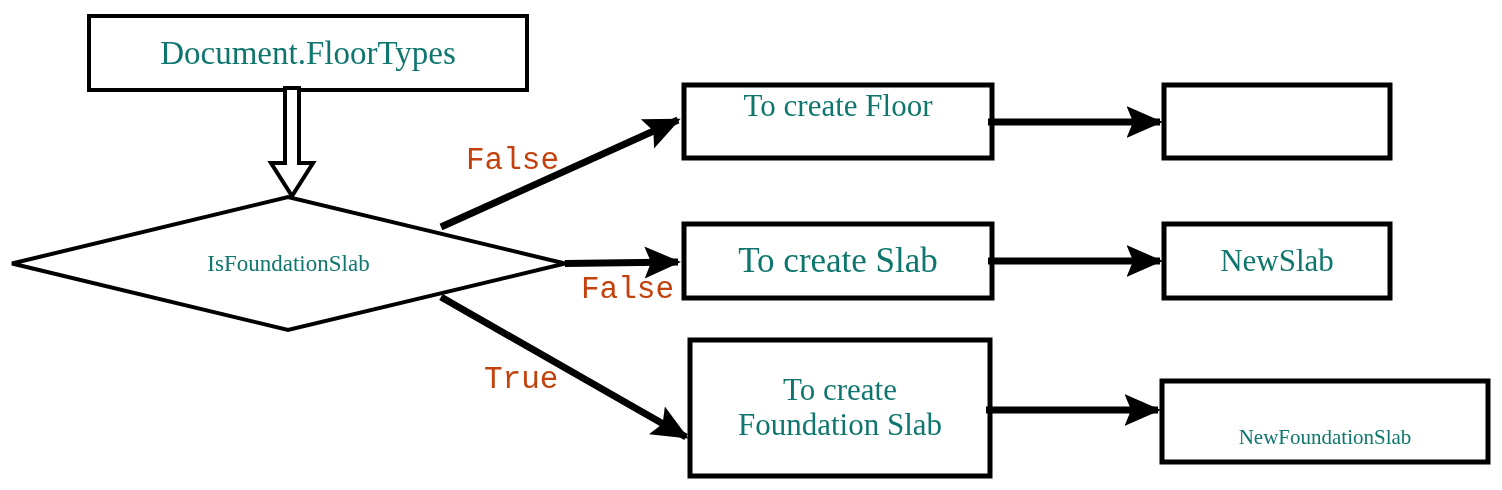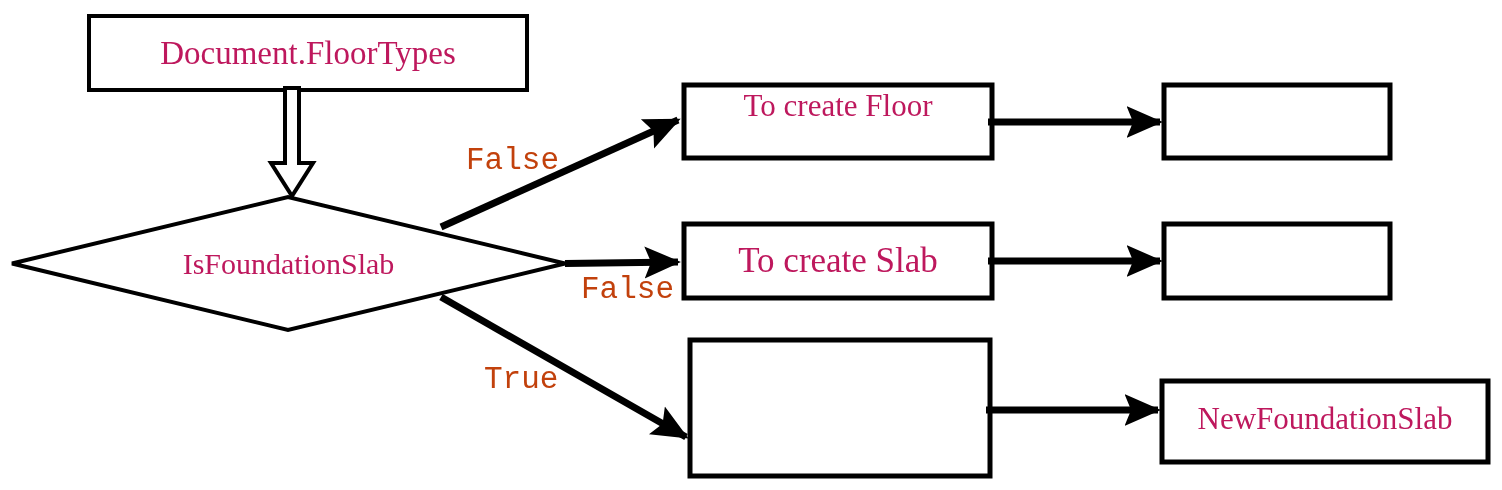--- a/index.html
+++ b/index.html
@@ -23,21 +23,21 @@
     top: 0;
     width: 1502px;
     height: 490px;
   }
   .node-label {
     position: absolute;
     display: flex;
     align-items: center;
     justify-content: center;
     text-align: center;
-    color: #be185d;
+    color: #0f766e;
     line-height: 1.12;
     white-space: pre-line;
     pointer-events: none;
   }
   .edge-label {
     position: absolute;
     color: #c2410c;
     white-space: nowrap;
     pointer-events: none;
     font-family: Liberation Mono, monospace;
@@ -81,30 +81,33 @@
 
     <rect x="690" y="340" width="300" height="136" fill="#ffffff" stroke="#000000" stroke-width="5"></rect>
 
     <line x1="986" y1="410" x2="1158" y2="410" stroke="#000000" stroke-width="7" marker-end="url(#arrowSolid)"></line>
 
     <rect x="1162" y="381" width="326" height="81" fill="#ffffff" stroke="#000000" stroke-width="5"></rect>
   </svg>
 
   <div class="node-label" style="left:89px; top:16px; width:438px; height:74px; font-size:33px;">Document.FloorTypes</div>
 
-  <div class="node-label" style="left:12px; top:197px; width:553px; height:133px; font-size:30px;">IsFoundationSlab</div>
+  <div class="node-label" style="left:12px; top:197px; width:553px; height:133px; font-size:23px;">IsFoundationSlab</div>
 
   <div class="node-label" style="left:684px; top:70px; width:308px; height:73px; font-size:31px;">To create Floor</div>
 
 
   <div class="node-label" style="left:684px; top:224px; width:308px; height:74px; font-size:35px;">To create Slab</div>
 
+  <div class="node-label" style="left:1164px; top:224px; width:226px; height:74px; font-size:31px;">NewSlab</div>
 
+  <div class="node-label" style="left:690px; top:340px; width:300px; height:136px; font-size:31px;">To create
+Foundation Slab</div>
 
-  <div class="node-label" style="left:1162px; top:379px; width:326px; height:81px; font-size:31px;">NewFoundationSlab</div>
+  <div class="node-label" style="left:1162px; top:397px; width:326px; height:81px; font-size:21px;">NewFoundationSlab</div>
 
   <div class="edge-label" style="left:466px; top:143px; font-size:31px;">False</div>
 
   <div class="edge-label" style="left:581px; top:272px; font-size:31px;">False</div>
 
   <div class="edge-label" style="left:484px; top:362px; font-size:31px;">True</div>
 
 </div>
 
 </body></html>

